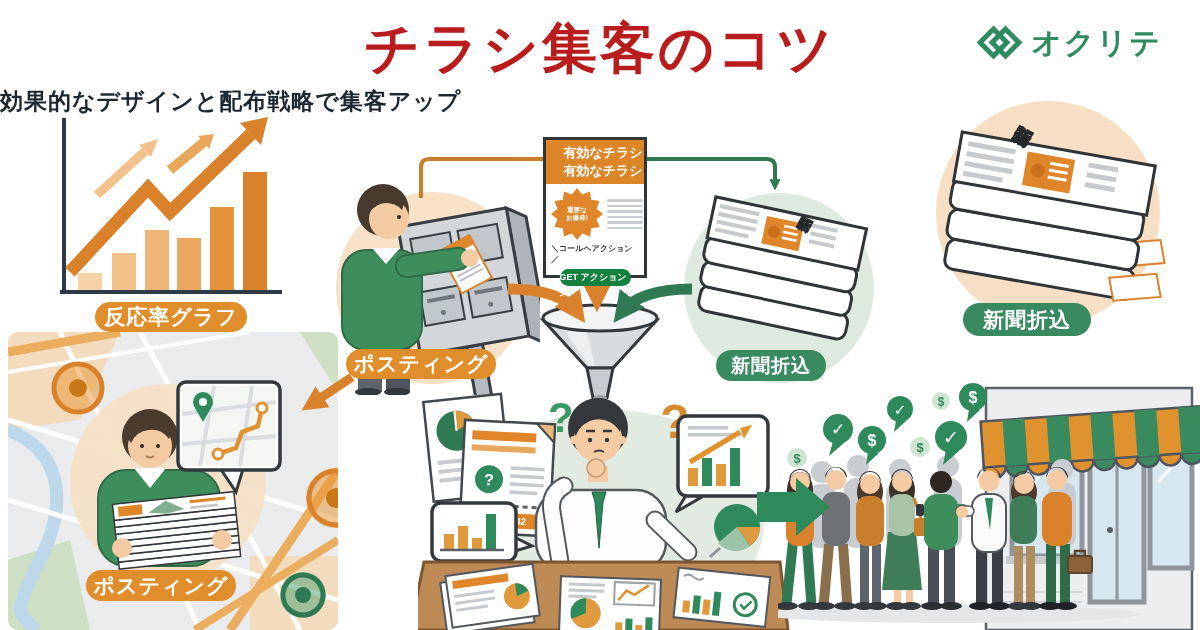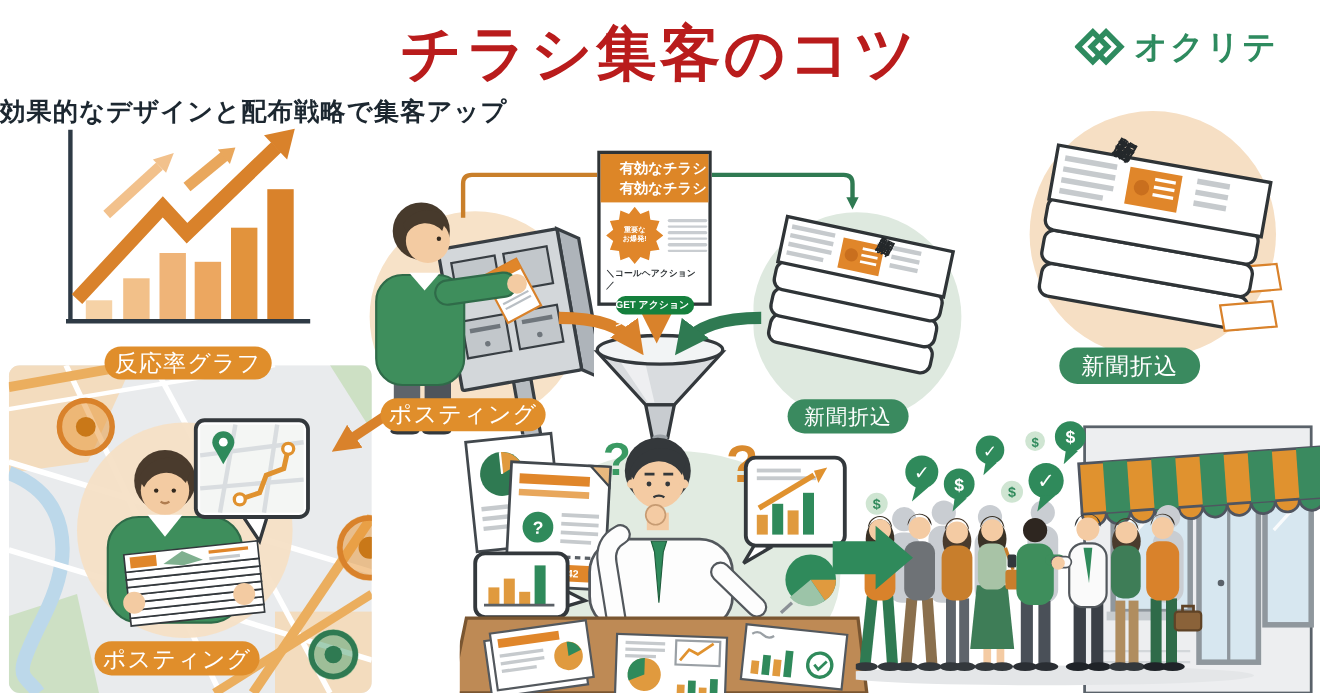--- a/index.html
+++ b/index.html
@@ -1,20 +1,20 @@
 <!DOCTYPE html>
 <html><head>
 <meta charset="utf-8">
 <style>
   html,body{margin:0;padding:0;}
   body{font-family:"Liberation Sans","DejaVu Sans",sans-serif;}
   #canvas{position:relative;width:1200px;height:630px;background:#ffffff;overflow:hidden;}
   .scene{position:absolute;z-index:1;}
   #connectors{position:absolute;left:0;top:0;z-index:2;pointer-events:none;}
-  .pill{position:absolute;z-index:4;color:#fff;font-weight:normal;display:flex;align-items:center;justify-content:center;border-radius:999px;letter-spacing:1px;margin-top:13px;}
+  .pill{position:absolute;z-index:4;color:#fff;font-weight:bold;display:flex;align-items:center;justify-content:center;border-radius:999px;letter-spacing:1px;}
   .pill.orange{background:#E08E2B;}
   .pill.green{background:#3A8A5F;}
   #page-title{position:absolute;top:12px;left:0;right:0;text-align:center;z-index:5;
     font-size:55px;font-weight:bold;color:#b91c1c;letter-spacing:3px;}
   #page-subtitle{position:absolute;top:86px;left:0;right:0;text-align:left;z-index:5;
     font-size:23px;font-weight:bold;color:#1C2730;letter-spacing:1px;}
   #logo{position:absolute;top:22px;right:38px;z-index:6;display:flex;align-items:center;gap:8px;font-family:Liberation Serif, serif;}
   #logo .logo-text{font-size:30px;font-weight:bold;color:#2E8B5F;letter-spacing:2px;}
   
   #flyer-card{position:absolute;left:543px;top:137px;width:104px;height:141px;background:#fff;

